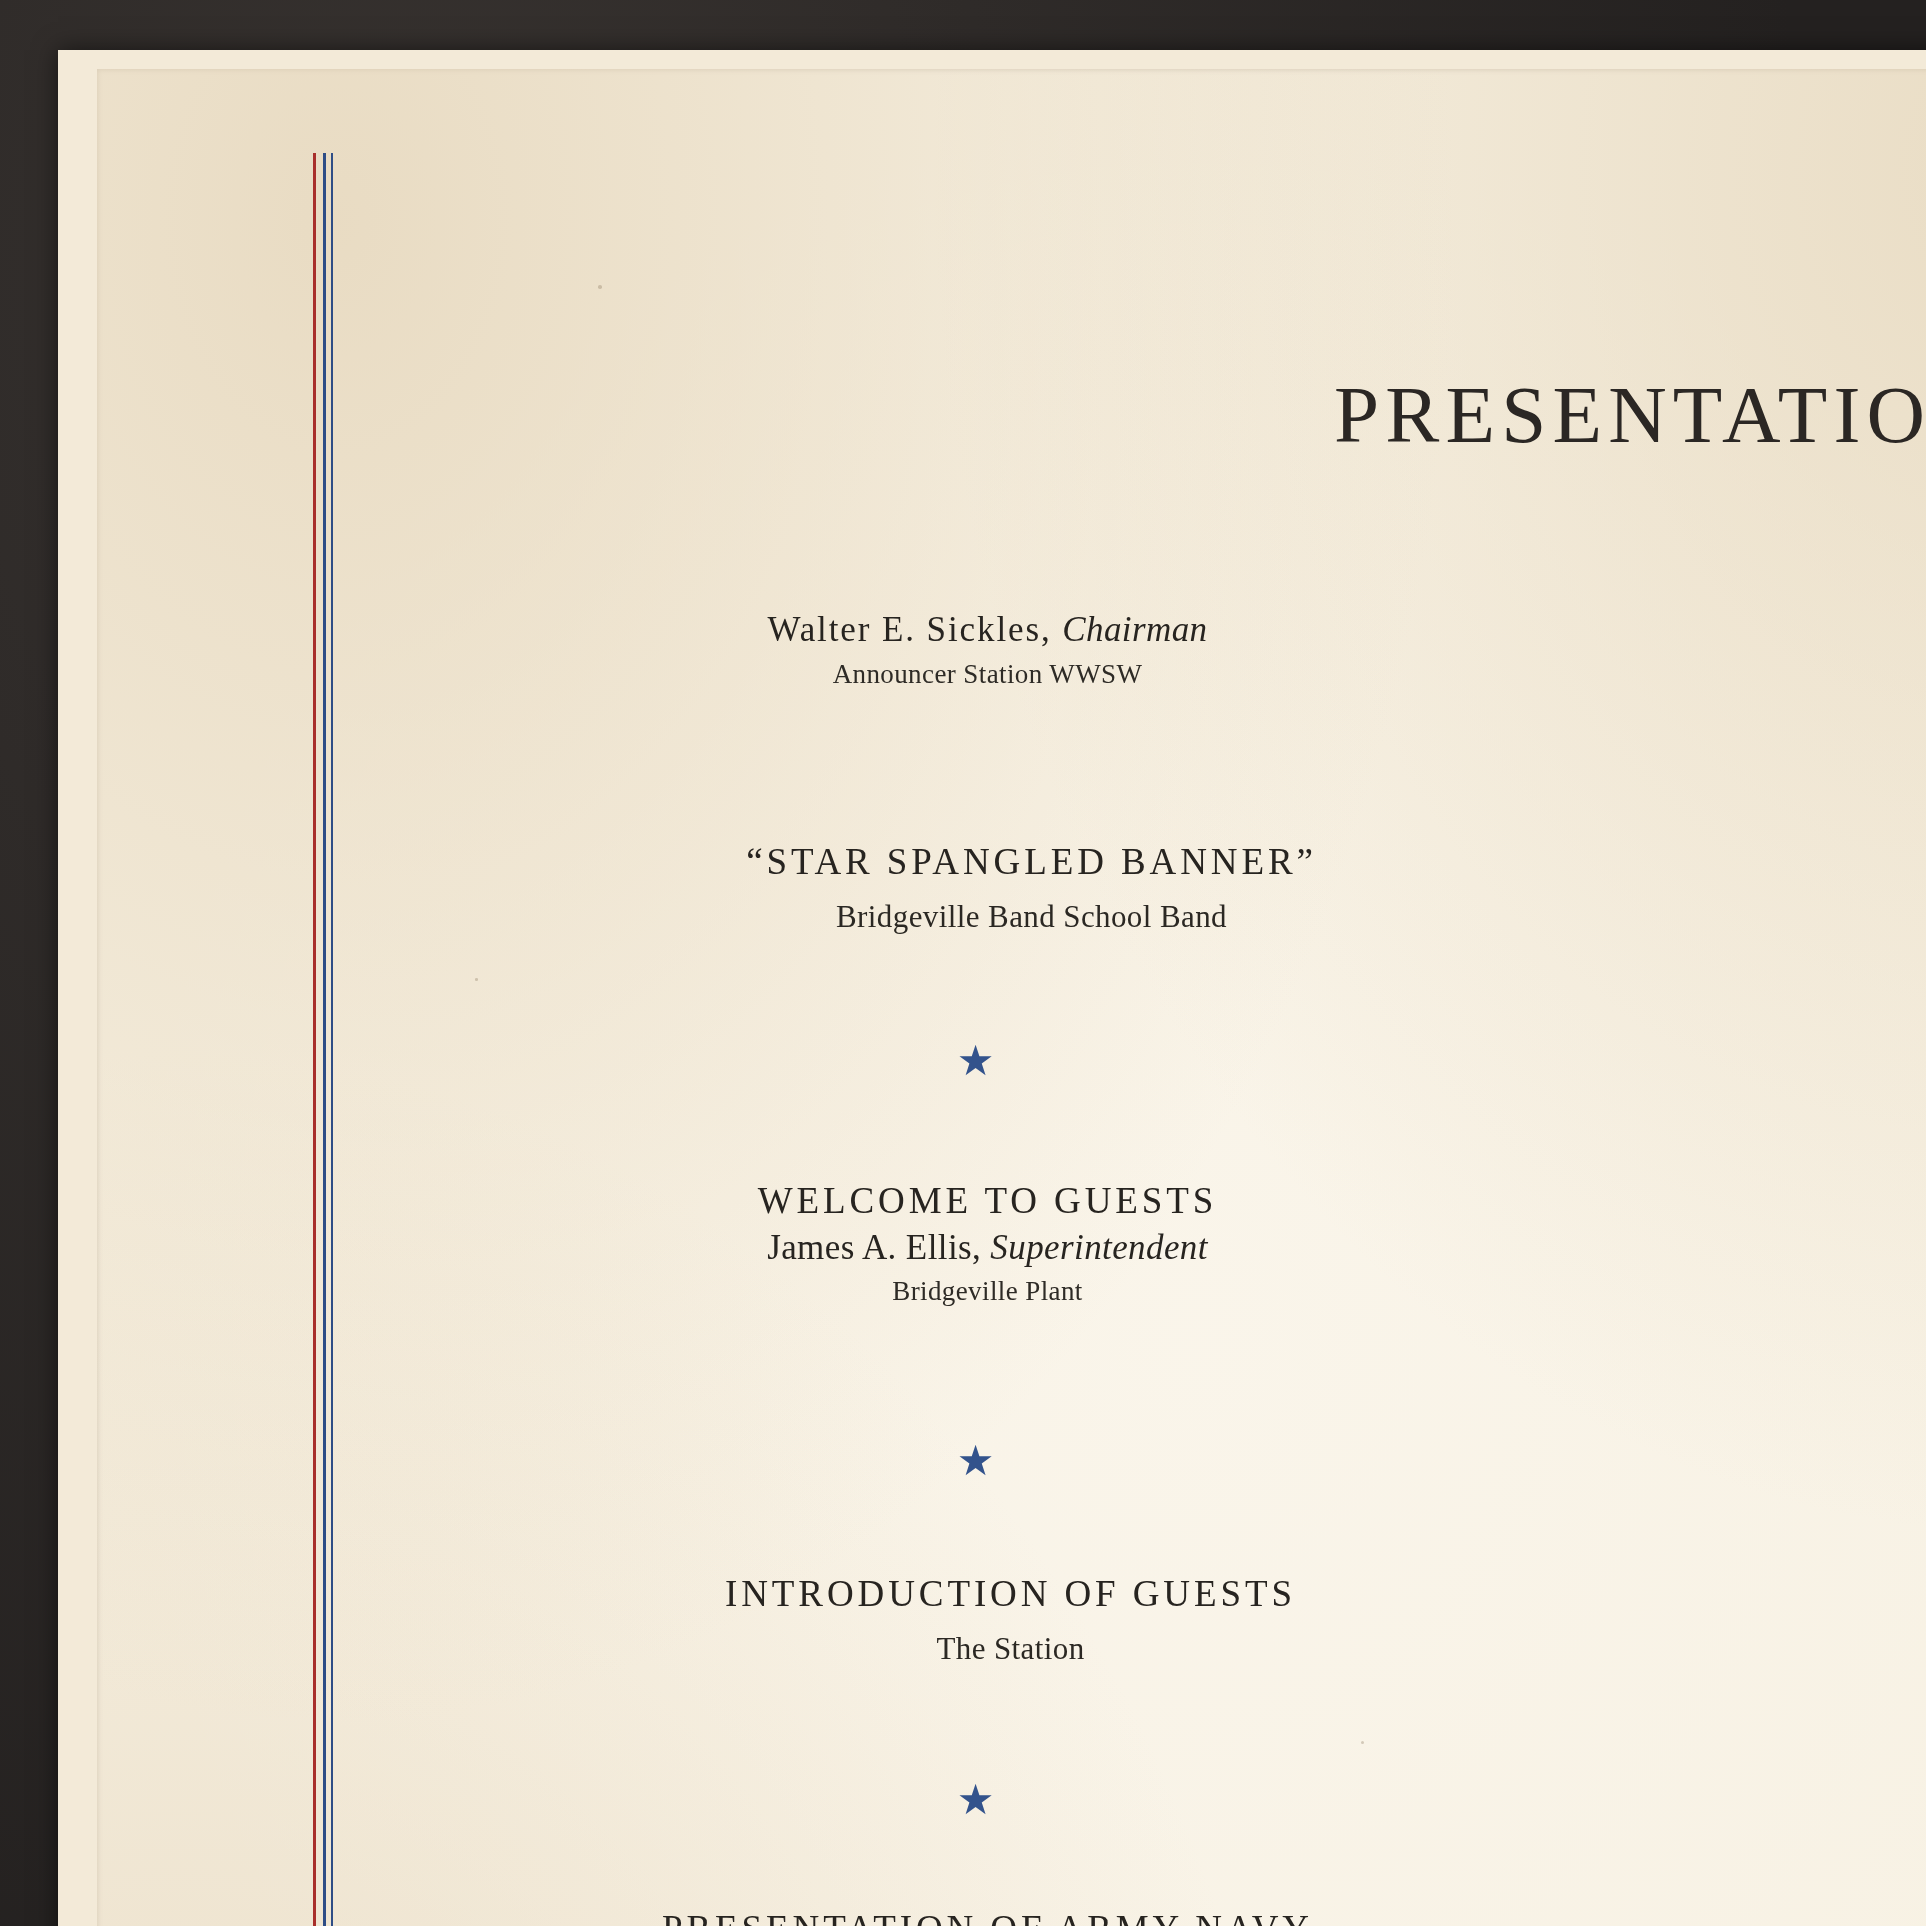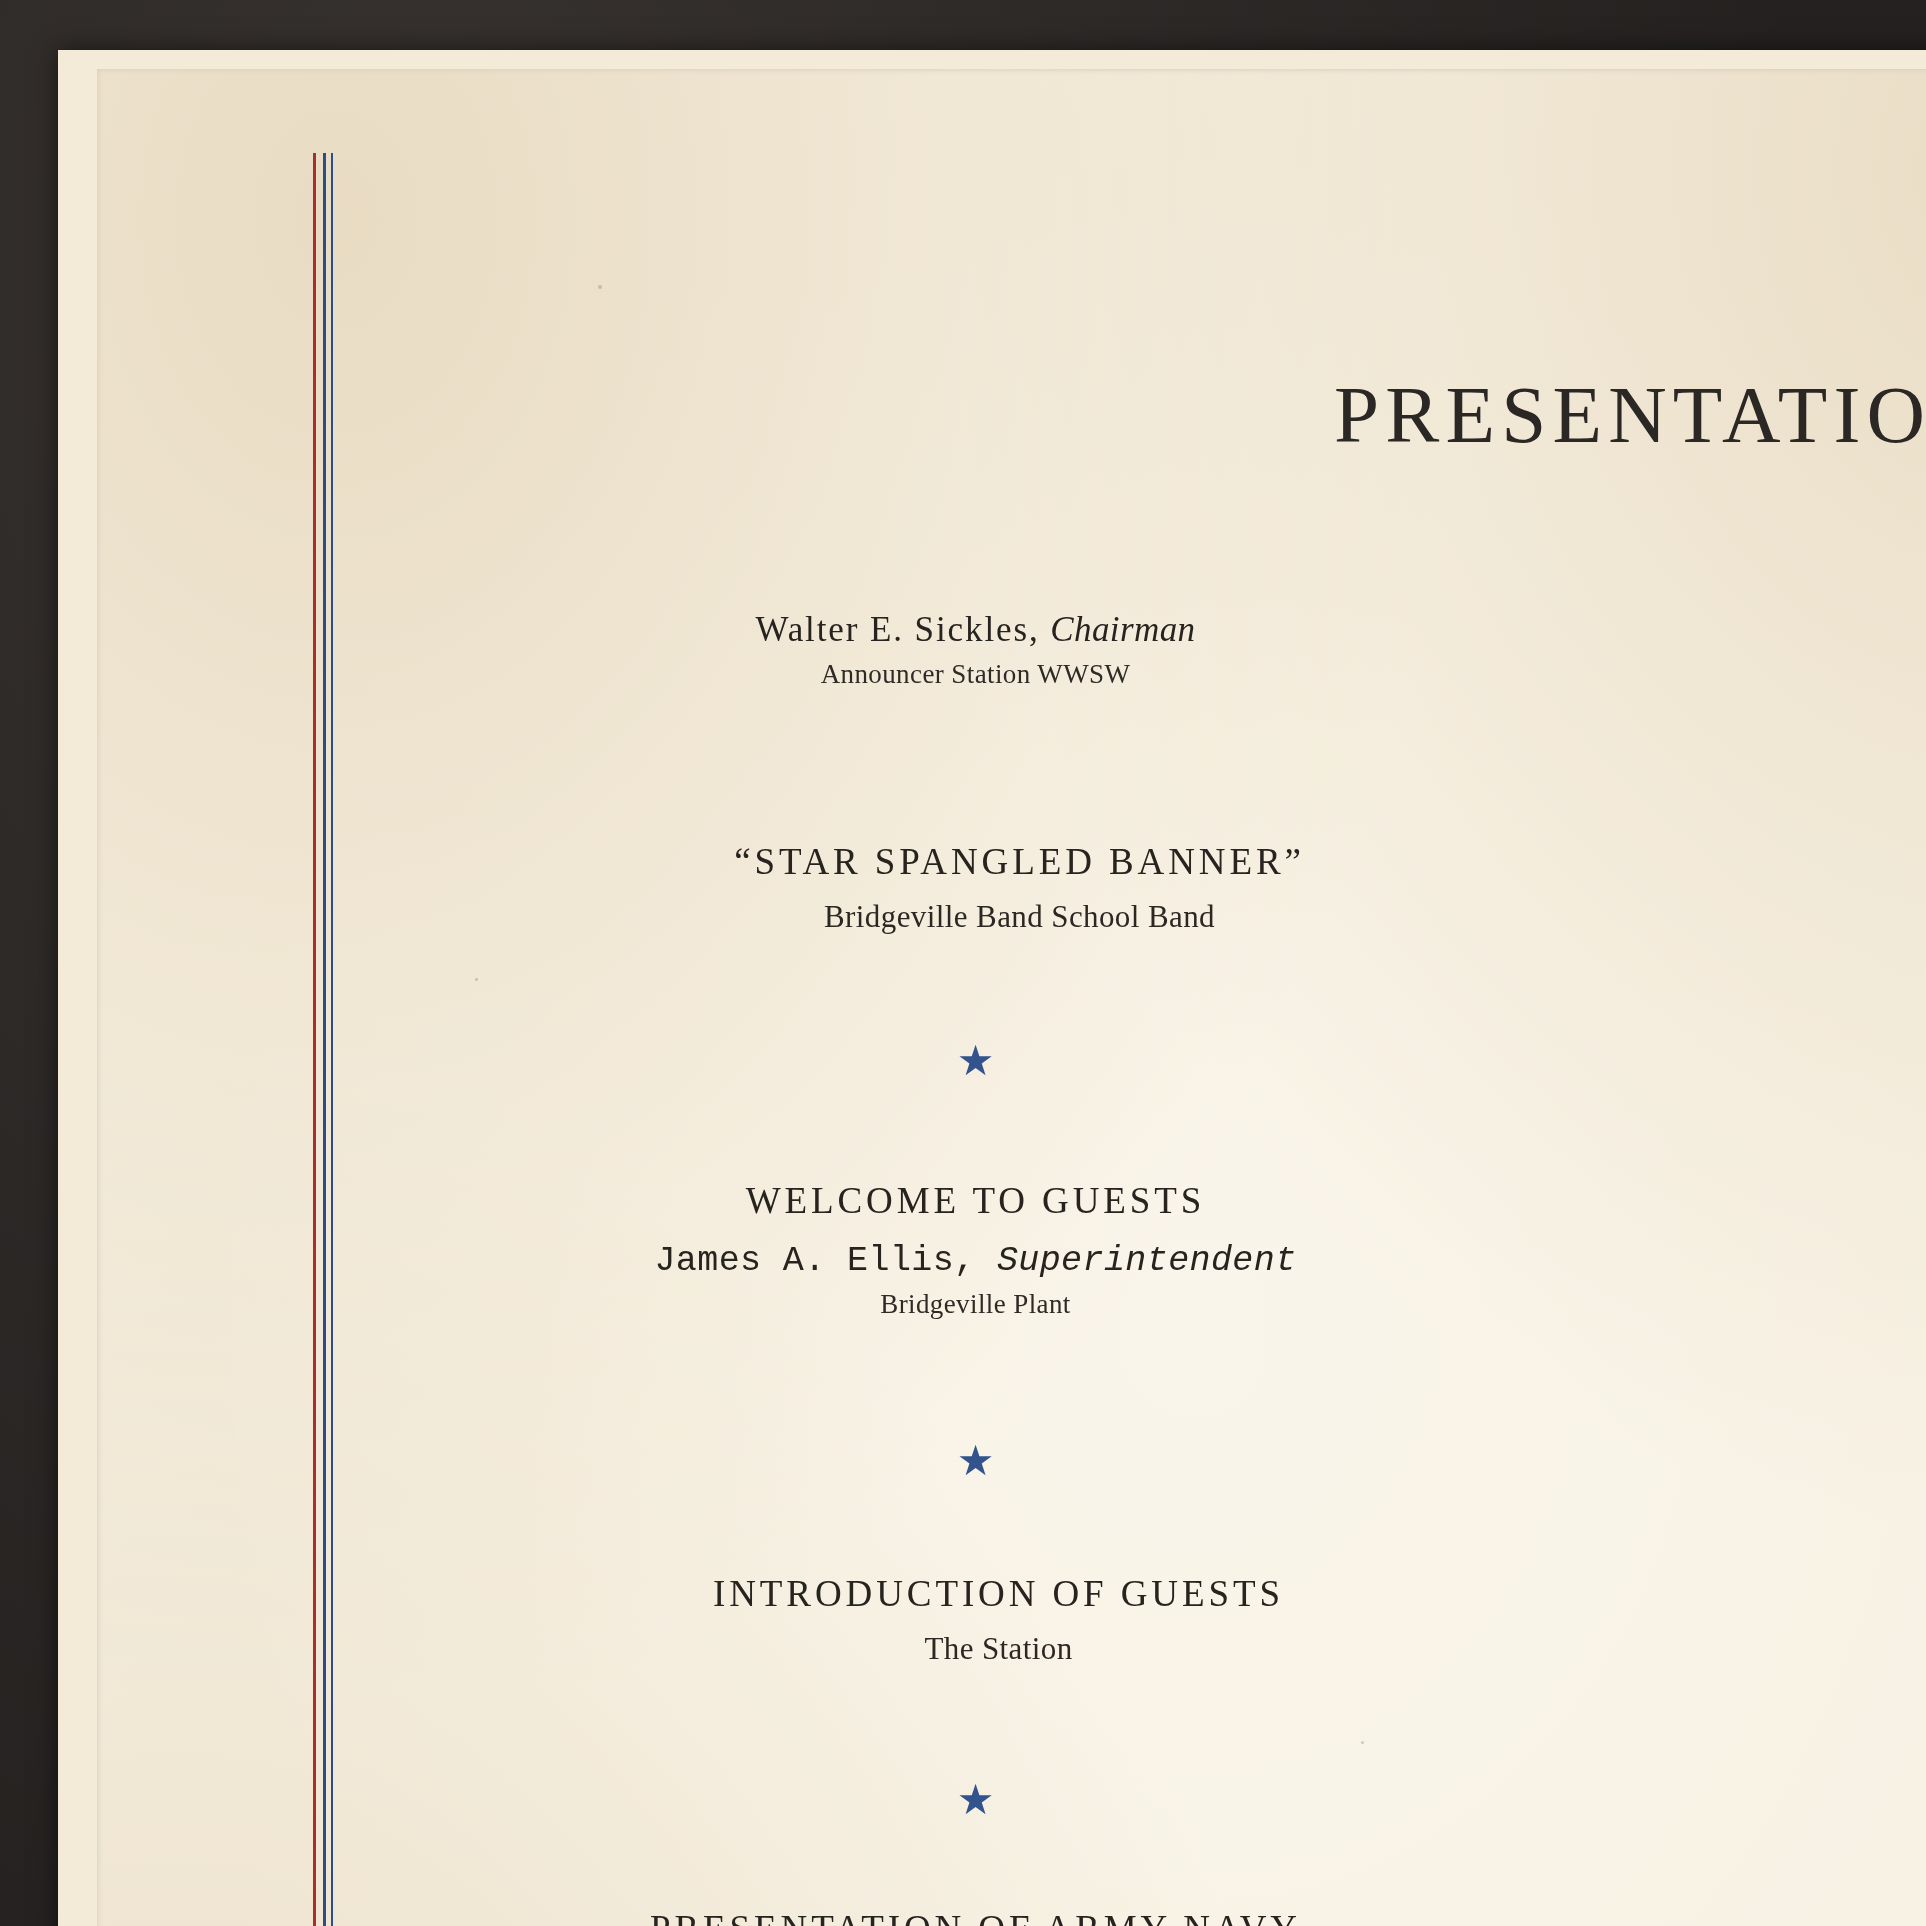--- a/index.html
+++ b/index.html
@@ -99,21 +99,21 @@
     font-size: 81px;
     letter-spacing: 6.2px;
     color: #2b2724;
     font-family: "Liberation Serif", serif;
     white-space: nowrap;
   }
 
   .block {
     position: absolute;
     width: 1757px;
-    left: 0;
+    left: 12px;
     text-align: center;
     color: #262320;
   }
 
   .heading-caps {
     font-size: 37px;
     letter-spacing: 3.9px;
     color: #272420;
     line-height: 1.42;
   }
@@ -203,21 +203,21 @@
 
       <div class="block" id="block-anthem">
         <div class="heading-caps">“STAR SPANGLED BANNER”</div>
         <div class="sub-line">Bridgeville Band School Band</div>
       </div>
 
       <div class="star" id="star-1">★</div>
 
       <div class="block" id="block-welcome">
         <div class="heading-caps">WELCOME TO GUESTS</div>
-        <div class="name-line" style="margin-top:13px;font-family:Liberation Mono, monospace;">
+        <div class="name-line" style="">
           <span>James A. Ellis,</span>
           <span class="ital">Superintendent</span>
         </div>
         <div class="sub-line-sm">Bridgeville Plant</div>
       </div>
 
       <div class="star" id="star-2">★</div>
 
       <div class="block" id="block-intro">
         <div class="heading-caps">INTRODUCTION OF GUESTS</div>

